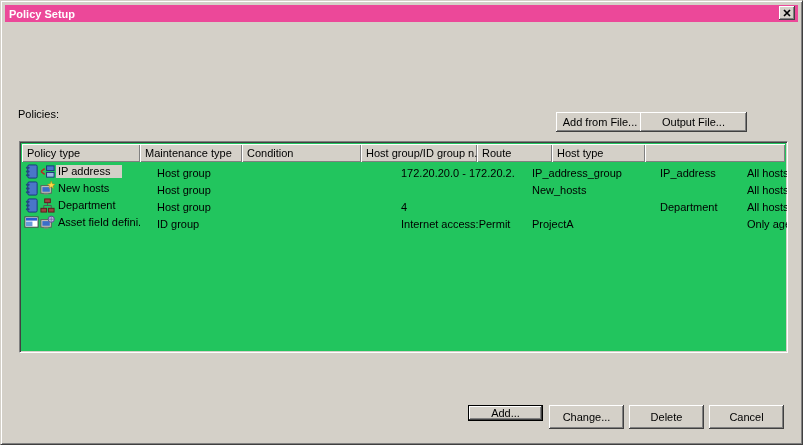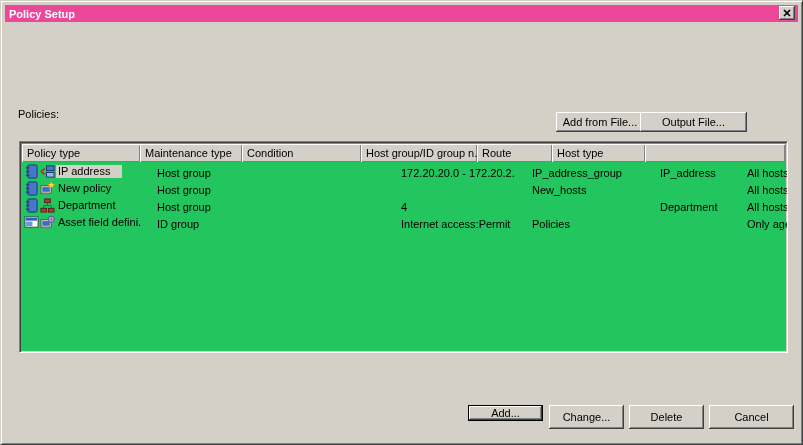--- a/index.html
+++ b/index.html
@@ -32,21 +32,21 @@
     box-shadow: inset -1px -1px 0 #404040, inset 1px 1px 0 #ffffff, inset -2px -2px 0 #808080;
     display:flex;align-items:center;justify-content:center;
     font-family:"Liberation Sans",sans-serif;font-size:11px;cursor:default;
   }
   .btn-addfile{left:555px;top:111px;width:88px;}
   .btn-outfile{left:639px;top:111px;width:107px;}
   .btn-apply{left:14px;top:404px;width:143px;height:24px;}
   .btn-add{left:467px;top:404px;width:75px;height:16px;border:1px solid #000;}
   .btn-change{left:548px;top:404px;width:75px;height:24px;}
   .btn-delete{left:628px;top:404px;width:75px;height:24px;}
-  .btn-cancel{left:708px;top:404px;width:85px;height:24px;}
+  .btn-cancel{left:708px;top:404px;width:75px;height:24px;}
   .listview{
     position:absolute;left:18px;top:140px;width:769px;height:212px;
     background:#22c55e;
     border:1px solid;border-color:#808080 #ffffff #ffffff #808080;
     box-shadow: inset 1px 1px 0 #404040, inset -1px -1px 0 #d4d0c8;
     padding:2px;overflow:hidden;
   }
   .lheader{display:flex;height:18px;}
   .hcell{
     height:18px;background:#d4d0c8;
@@ -125,21 +125,21 @@
           <rect x="2" y="3" width="4" height="2" rx="1" fill="#24477f"></rect>
           <rect x="2" y="7" width="4" height="2" rx="1" fill="#24477f"></rect>
           <rect x="2" y="11" width="4" height="2" rx="1" fill="#24477f"></rect>
         </svg>
         <svg class="icon16" viewBox="0 0 16 16">
           <rect x="1" y="5" width="11" height="8" fill="#d4d0c8" stroke="#555555"></rect>
           <rect x="2.5" y="6.5" width="8" height="5" fill="#3a6ec8"></rect>
           <rect x="4" y="13" width="5" height="1.5" fill="#808080"></rect>
           <polygon points="12,0 13,3 16,3.5 13.7,5.2 14.4,8 12,6.2 9.6,8 10.3,5.2 8,3.5 11,3" fill="#ffd94a" stroke="#b8860b" stroke-width="0.5"></polygon>
         </svg>
-        <span class="pt-label">New policy</span>
+        <span class="pt-label">New hosts</span>
       </div>
       <div class="cell col-mt">Host group</div>
       <div class="cell col-pn"></div>
       <div class="cell col-cond"></div>
       <div class="cell col-hg">New_hosts</div>
       <div class="cell col-rt"></div>
       <div class="cell col-ht">All hosts</div>
       <div class="cell col-x"></div>
     </div>
 
@@ -180,21 +180,21 @@
           <rect x="2.5" y="6.5" width="8" height="5" fill="#3a6ec8"></rect>
           <rect x="4" y="13" width="5" height="1.5" fill="#808080"></rect>
           <circle cx="12" cy="4.5" r="3.3" fill="#c2b4e8" stroke="#5a4a8a"></circle>
           <path d="M8.7 4.5 H15.3 M12 1.2 V7.8" stroke="#5a4a8a" stroke-width="0.6" fill="none"></path>
         </svg>
         <span class="pt-label">Asset field defini...</span>
       </div>
       <div class="cell col-mt">ID group</div>
       <div class="cell col-pn"></div>
       <div class="cell col-cond">Internet access:Permit</div>
-      <div class="cell col-hg">Policies</div>
+      <div class="cell col-hg">ProjectA</div>
       <div class="cell col-rt"></div>
       <div class="cell col-ht">Only agents</div>
       <div class="cell col-x"></div>
     </div>
   </div>
 
   <div class="btn btn-add">Add...</div>
   <div class="btn btn-change">Change...</div>
   <div class="btn btn-delete">Delete</div>
   <div class="btn btn-cancel">Cancel</div>

